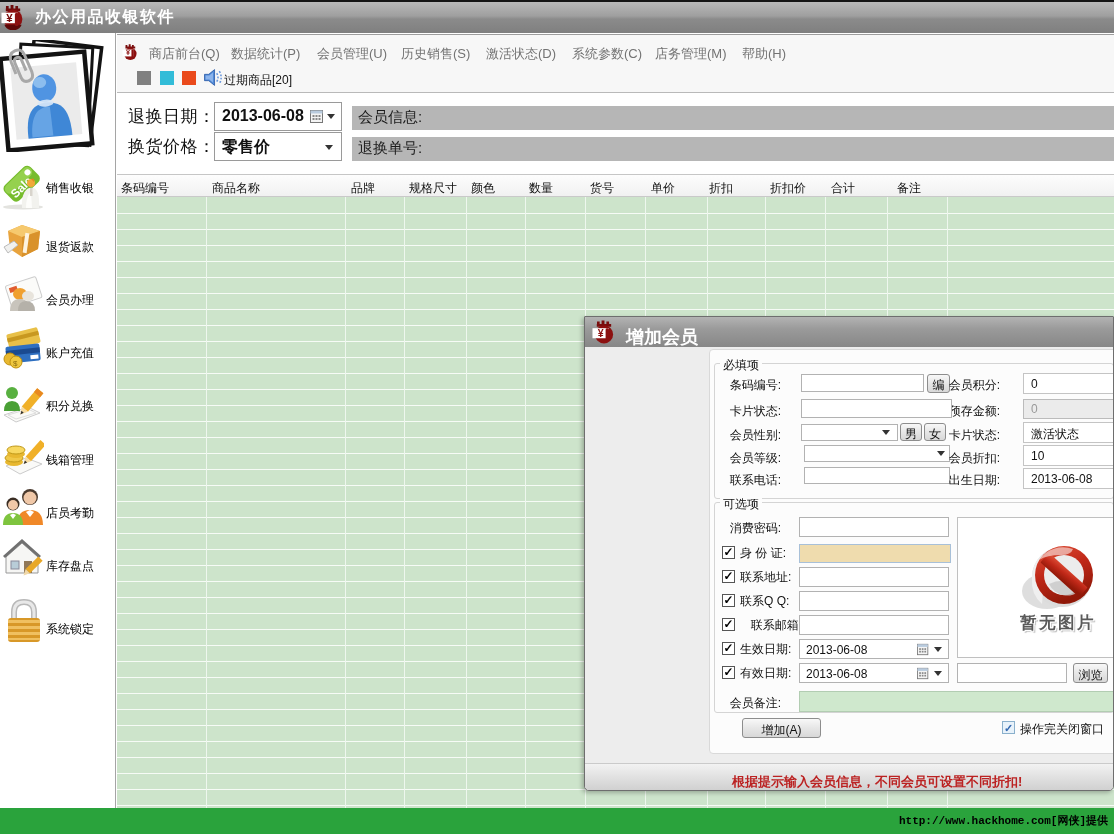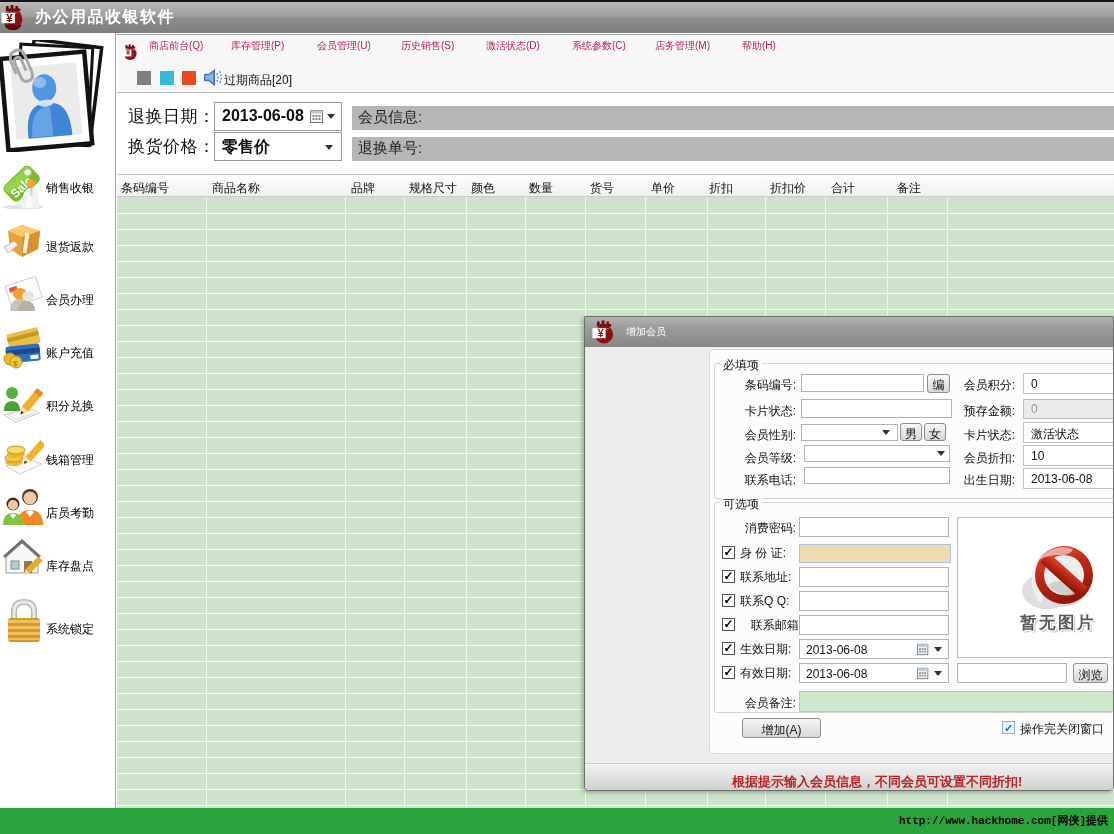--- a/index.html
+++ b/index.html
@@ -4,21 +4,21 @@
 *{margin:0;padding:0;box-sizing:border-box}
 html,body{width:1114px;height:834px;overflow:hidden}
 body{font-family:"Liberation Sans",sans-serif;background:#fff;position:relative}
 #app{position:absolute;left:0;top:0;width:1114px;height:834px;background:#fff;overflow:hidden}
 .abs{position:absolute}
 
 #titlebar{left:0;top:0;width:1114px;height:33px;background:linear-gradient(#b9b9b9,#9f9f9f 45%,#8b8b8b 55%,#7f7f7f);border-top:2px solid #151515}
 #titletext{left:35px;top:7px;color:#fff;font-size:16px;font-weight:bold;letter-spacing:1.5px}
 
 #menubar{left:117px;top:34px;width:997px;height:34px;background:#f7f7f7;border-top:1px solid #9d9d9d}
-.menuitem{top:39px;font-size:10px;color:#be185d}
+.menuitem{top:45px;font-size:13px;color:#737373}
 #toolbar{left:117px;top:68px;width:997px;height:25px;background:#f7f7f7;border-bottom:1px solid #b9b9b9}
 .sq{top:71px;width:14px;height:14px}
 #tooltext{left:224px;top:72px;font-size:12px;color:#111}
 
 #formarea{left:117px;top:93px;width:997px;height:81px;background:#fff}
 .blab{font-size:17px;font-weight:normal;color:#111;letter-spacing:0.5px}
 .inputbox{background:#fff;border:1px solid #9a9a9a;font-size:16px;font-weight:bold;color:#111}
 .graybar{left:352px;width:762px;height:24px;background:#b6b6b6;color:#1c1c1c;font-size:15px;padding:2px 0 0 6px}
 
 #tablehead{left:117px;top:174px;width:997px;height:23px;background:linear-gradient(#fdfdfd,#f1f1f1);border-top:1px solid #c6c6c6;border-bottom:1px solid #c9c9c9}
@@ -27,25 +27,25 @@
 .vline{top:197px;width:1px;height:611px;background:#eef7ee}
 
 #sidebar{left:0;top:33px;width:116px;height:775px;background:#fff;border-right:1px solid #a5a5a5}
 .sideitem{left:46px;font-size:12px;color:#000}
 
 #greenbar{left:0;top:808px;width:1114px;height:26px;background:#2aa33c}
 #urltext{right:6px;top:813px;font-family:"Liberation Mono",monospace;font-size:11px;font-weight:bold;color:#000}
 
 #dialog{left:584px;top:316px;width:530px;height:475px;background:#ededed;border:1px solid #6e6e6e;border-radius:1px 1px 5px 5px;overflow:hidden;box-shadow:-2px 2px 4px rgba(0,0,0,0.25)}
 #dlgtitle{left:0;top:0;width:530px;height:30px;background:linear-gradient(#b3b3b3,#9a9a9a 40%,#878787)}
-#dlgtitletext{left:41px;top:8px;color:#fff;font-size:10px;font-weight:normal}
+#dlgtitletext{left:41px;top:8px;color:#fff;font-size:18px;font-weight:bold}
 #dlgpanel{left:124px;top:32px;width:410px;height:405px;background:#fcfcfc;border:1px solid #d9d9d9;border-radius:4px}
 .gbox{border:1px solid #d4d4d4;border-radius:3px}
 .glab{font-size:12px;color:#111;background:#fcfcfc;padding:0 3px}
-.flab{font-size:12px;color:#111;text-align:right}
+.flab{font-size:12px;color:#111;text-align:center}
 .finput{background:#fff;border:1px solid #b2b2b2;font-size:12px;color:#111}
 .btn{background:linear-gradient(#f8f8f8,#e8e8e8 45%,#d8d8d8);border:1px solid #8d8d8d;border-radius:3px;font-size:12px;color:#111;text-align:center}
 .cb{width:13px;height:13px;background:#fff;border:1px solid #555;font-size:12px;line-height:11px;text-align:center;font-weight:bold}
 #dlgstatus{left:0;top:446px;width:530px;height:28px;background:linear-gradient(#f2f2f2,#cfcfcf);border-top:1px solid #cacaca;border-radius:0 0 5px 5px}
 #dlgstatustext{left:147px;top:456px;font-size:13px;font-weight:bold;color:#b22;position:absolute}
 .arrow{width:0;height:0;border-left:4px solid transparent;border-right:4px solid transparent;border-top:5px solid #333}
 </style></head>
 <body>
 <div id="app">
 <div class="abs" id="titlebar"></div>
@@ -53,21 +53,21 @@
       <path d="M5 7h15v-3h-2.2v-2.5h-2.8v2.5h-2v-3.5h-3v3.5h-2v-2.5h-2.8v2.5H5z" fill="#6d0c0c"></path>
       <circle cx="12.5" cy="15" r="9.8" fill="#8c1010"></circle>
       <path d="M3.5 21 a9.8 9.8 0 0 0 18 0z" fill="#5e0808"></path>
       <rect x="0.5" y="8.5" width="17" height="11" fill="#fff"></rect>
       <text x="5.5" y="18" font-size="12" font-weight="bold" fill="#7a0d0d" font-family="Liberation Sans">¥</text>
       <rect x="14.5" y="8.5" width="3.8" height="14" rx="1.8" fill="#8c1010"></rect>
     </svg>
 <div class="abs" id="titletext">办公用品收银软件</div>
 <div class="abs" id="menubar"></div>
 <div class="abs menuitem" style="left:149px">商店前台(Q)</div>
-<div class="abs menuitem" style="left:231px">库存管理(P)</div>
+<div class="abs menuitem" style="left:231px">数据统计(P)</div>
 <div class="abs menuitem" style="left:317px">会员管理(U)</div>
 <div class="abs menuitem" style="left:401px">历史销售(S)</div>
 <div class="abs menuitem" style="left:486px">激活状态(D)</div>
 <div class="abs menuitem" style="left:572px">系统参数(C)</div>
 <div class="abs menuitem" style="left:655px">店务管理(M)</div>
 <div class="abs menuitem" style="left:742px">帮助(H)</div>
 <svg class="abs" style="left:122px;top:44px" width="16" height="17" viewBox="0 0 24 26">
       <path d="M5 7h15v-3h-2.2v-2.5h-2.8v2.5h-2v-3.5h-3v3.5h-2v-2.5h-2.8v2.5H5z" fill="#7a0d0d"></path>
       <circle cx="12.5" cy="15" r="9.5" fill="#8c1010"></circle>
       <rect x="0.5" y="8.5" width="17" height="10.5" fill="#fff"></rect>

